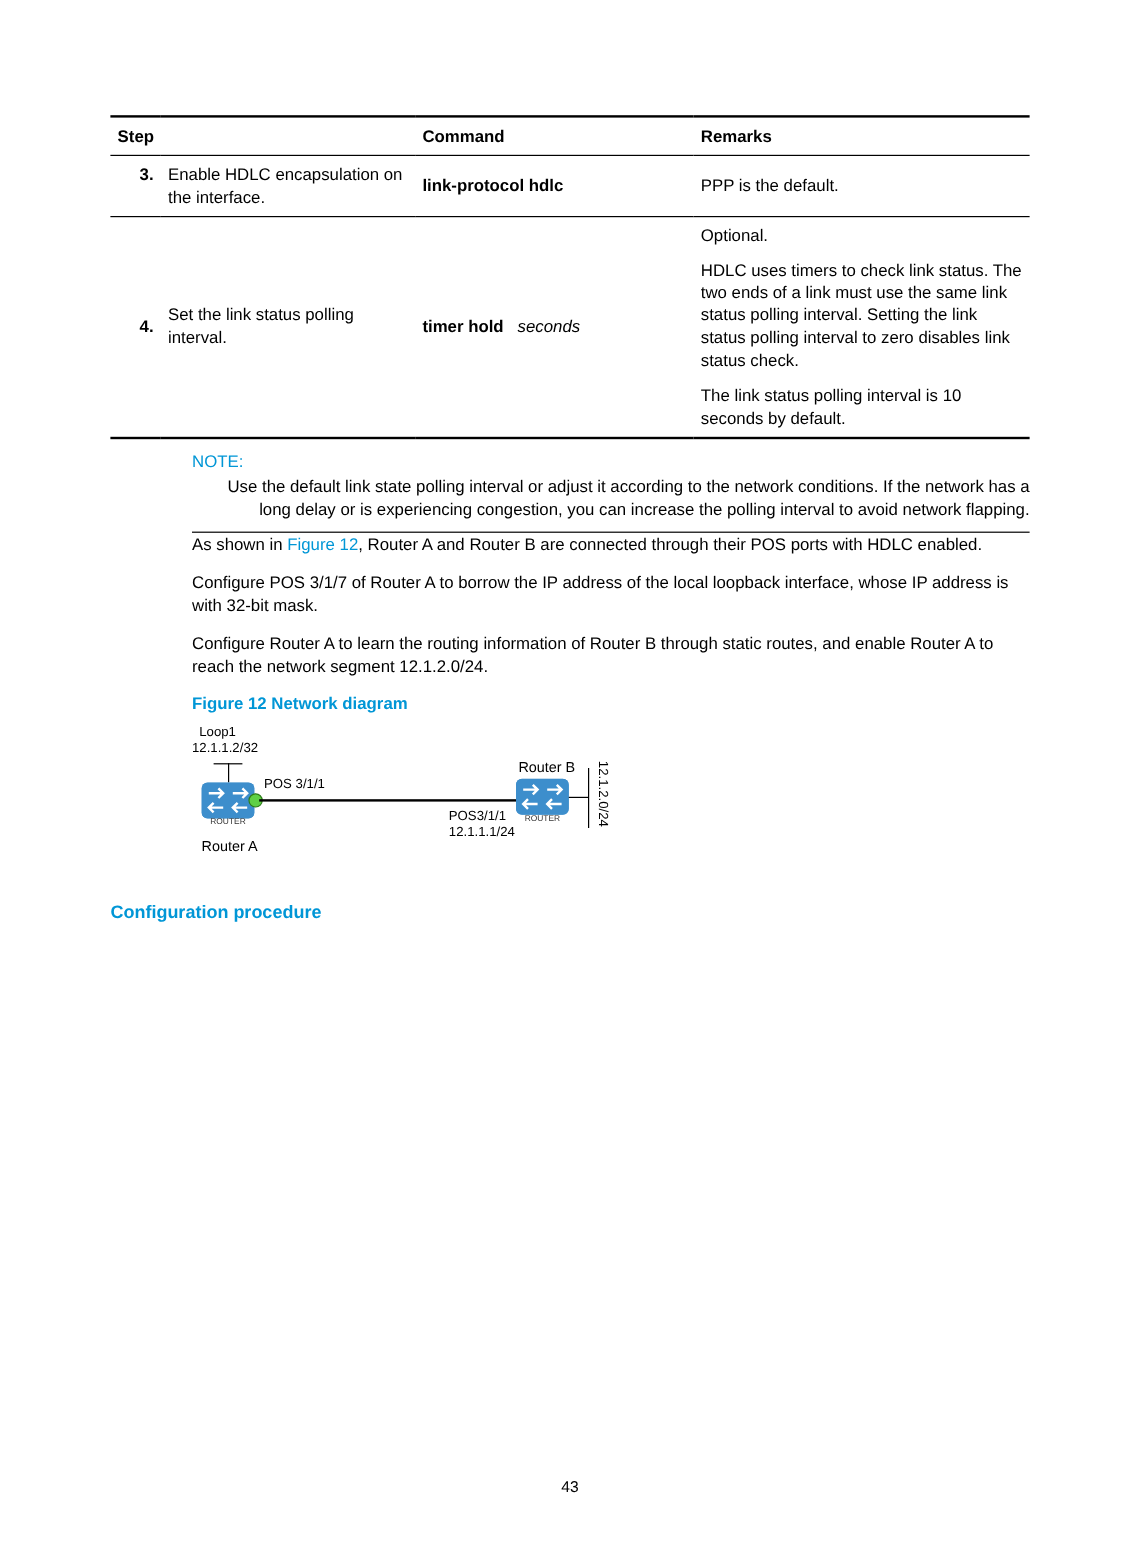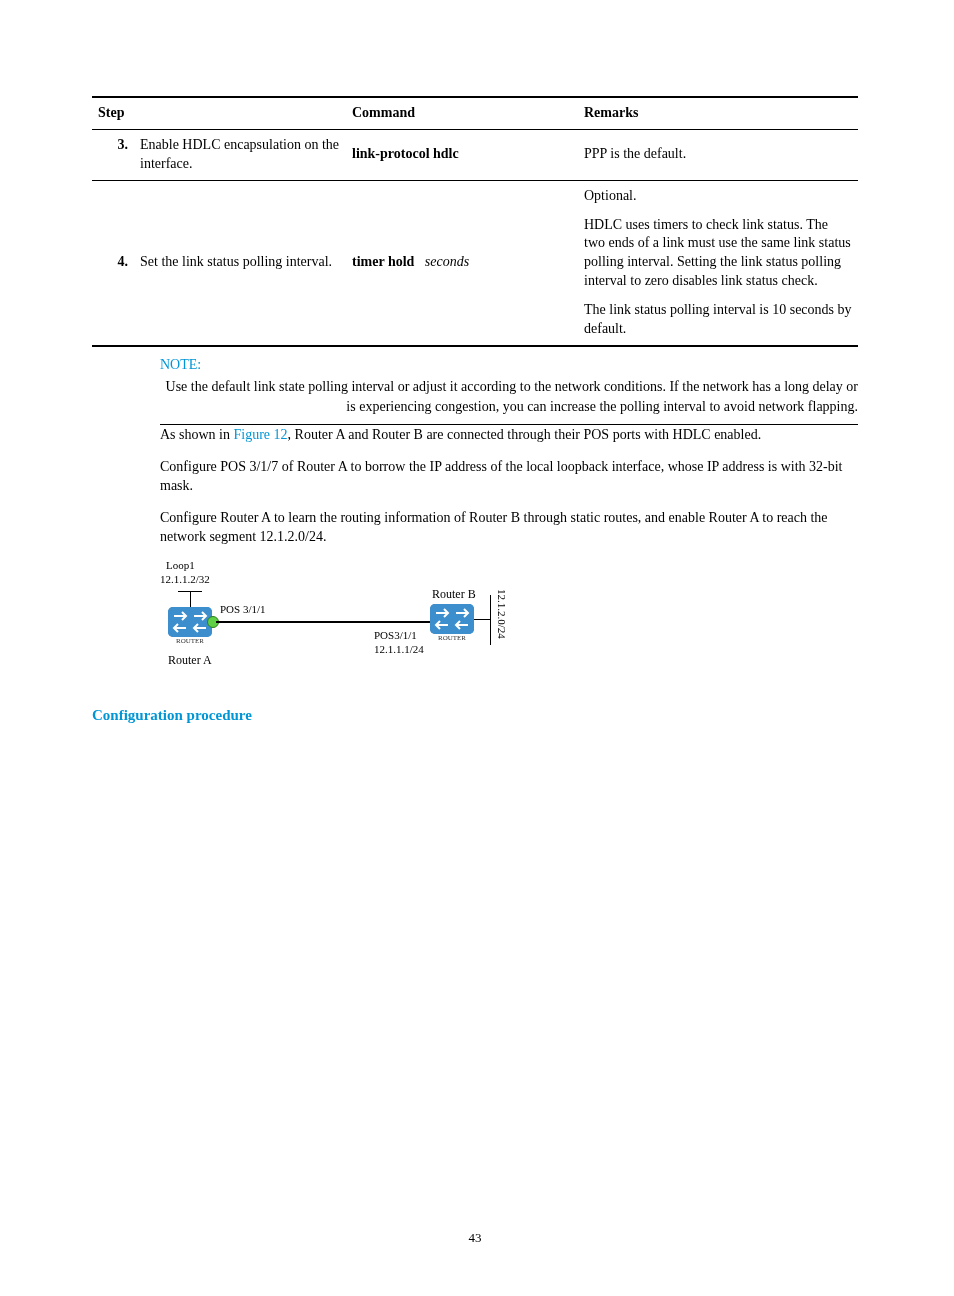--- a/index.html
+++ b/index.html
@@ -12,21 +12,20 @@
     color: #000;
     background: #fff;
     position: relative;
   }
   .page {
     box-sizing: border-box;
     padding: 96px 92px 60px 92px;
     position: relative;
     width: 950px;
     height: 1296px;
-    font-family: Liberation Serif, serif;
   }
   table.steps {
     border-collapse: collapse;
     width: 100%;
     font-size: 14px;
     line-height: 1.35;
   }
   table.steps th {
     text-align: left;
     font-weight: bold;
@@ -218,20 +217,21 @@
 
 
   <div class="body-indent">
     <p>
       <span>As shown in </span><span class="xref">Figure 12</span><span>, Router A and Router B are connected through their POS ports with HDLC enabled.</span>
     </p>
     <p>Configure POS 3/1/7 of Router A to borrow the IP address of the local loopback interface, whose IP address is with 32-bit mask.</p>
     <p>Configure Router A to learn the routing information of Router B through static routes, and enable Router A to reach the network segment 12.1.2.0/24.</p>
   </div>
 
+  <div class="fig-caption">Figure 12 Network diagram</div>
 
   <div class="diagram">
 
     <div class="dlabel" style="left:6px; top:0;">Loop1</div>
     <div class="dlabel" style="left:0px; top:14px;">12.1.1.2/32</div>
 
     <div class="line hline" style="left:18px; top:32px; width:24px;"></div>
     <div class="line vline" style="left:30px; top:32px; height:16px;"></div>
 
     <div class="router routerA">

